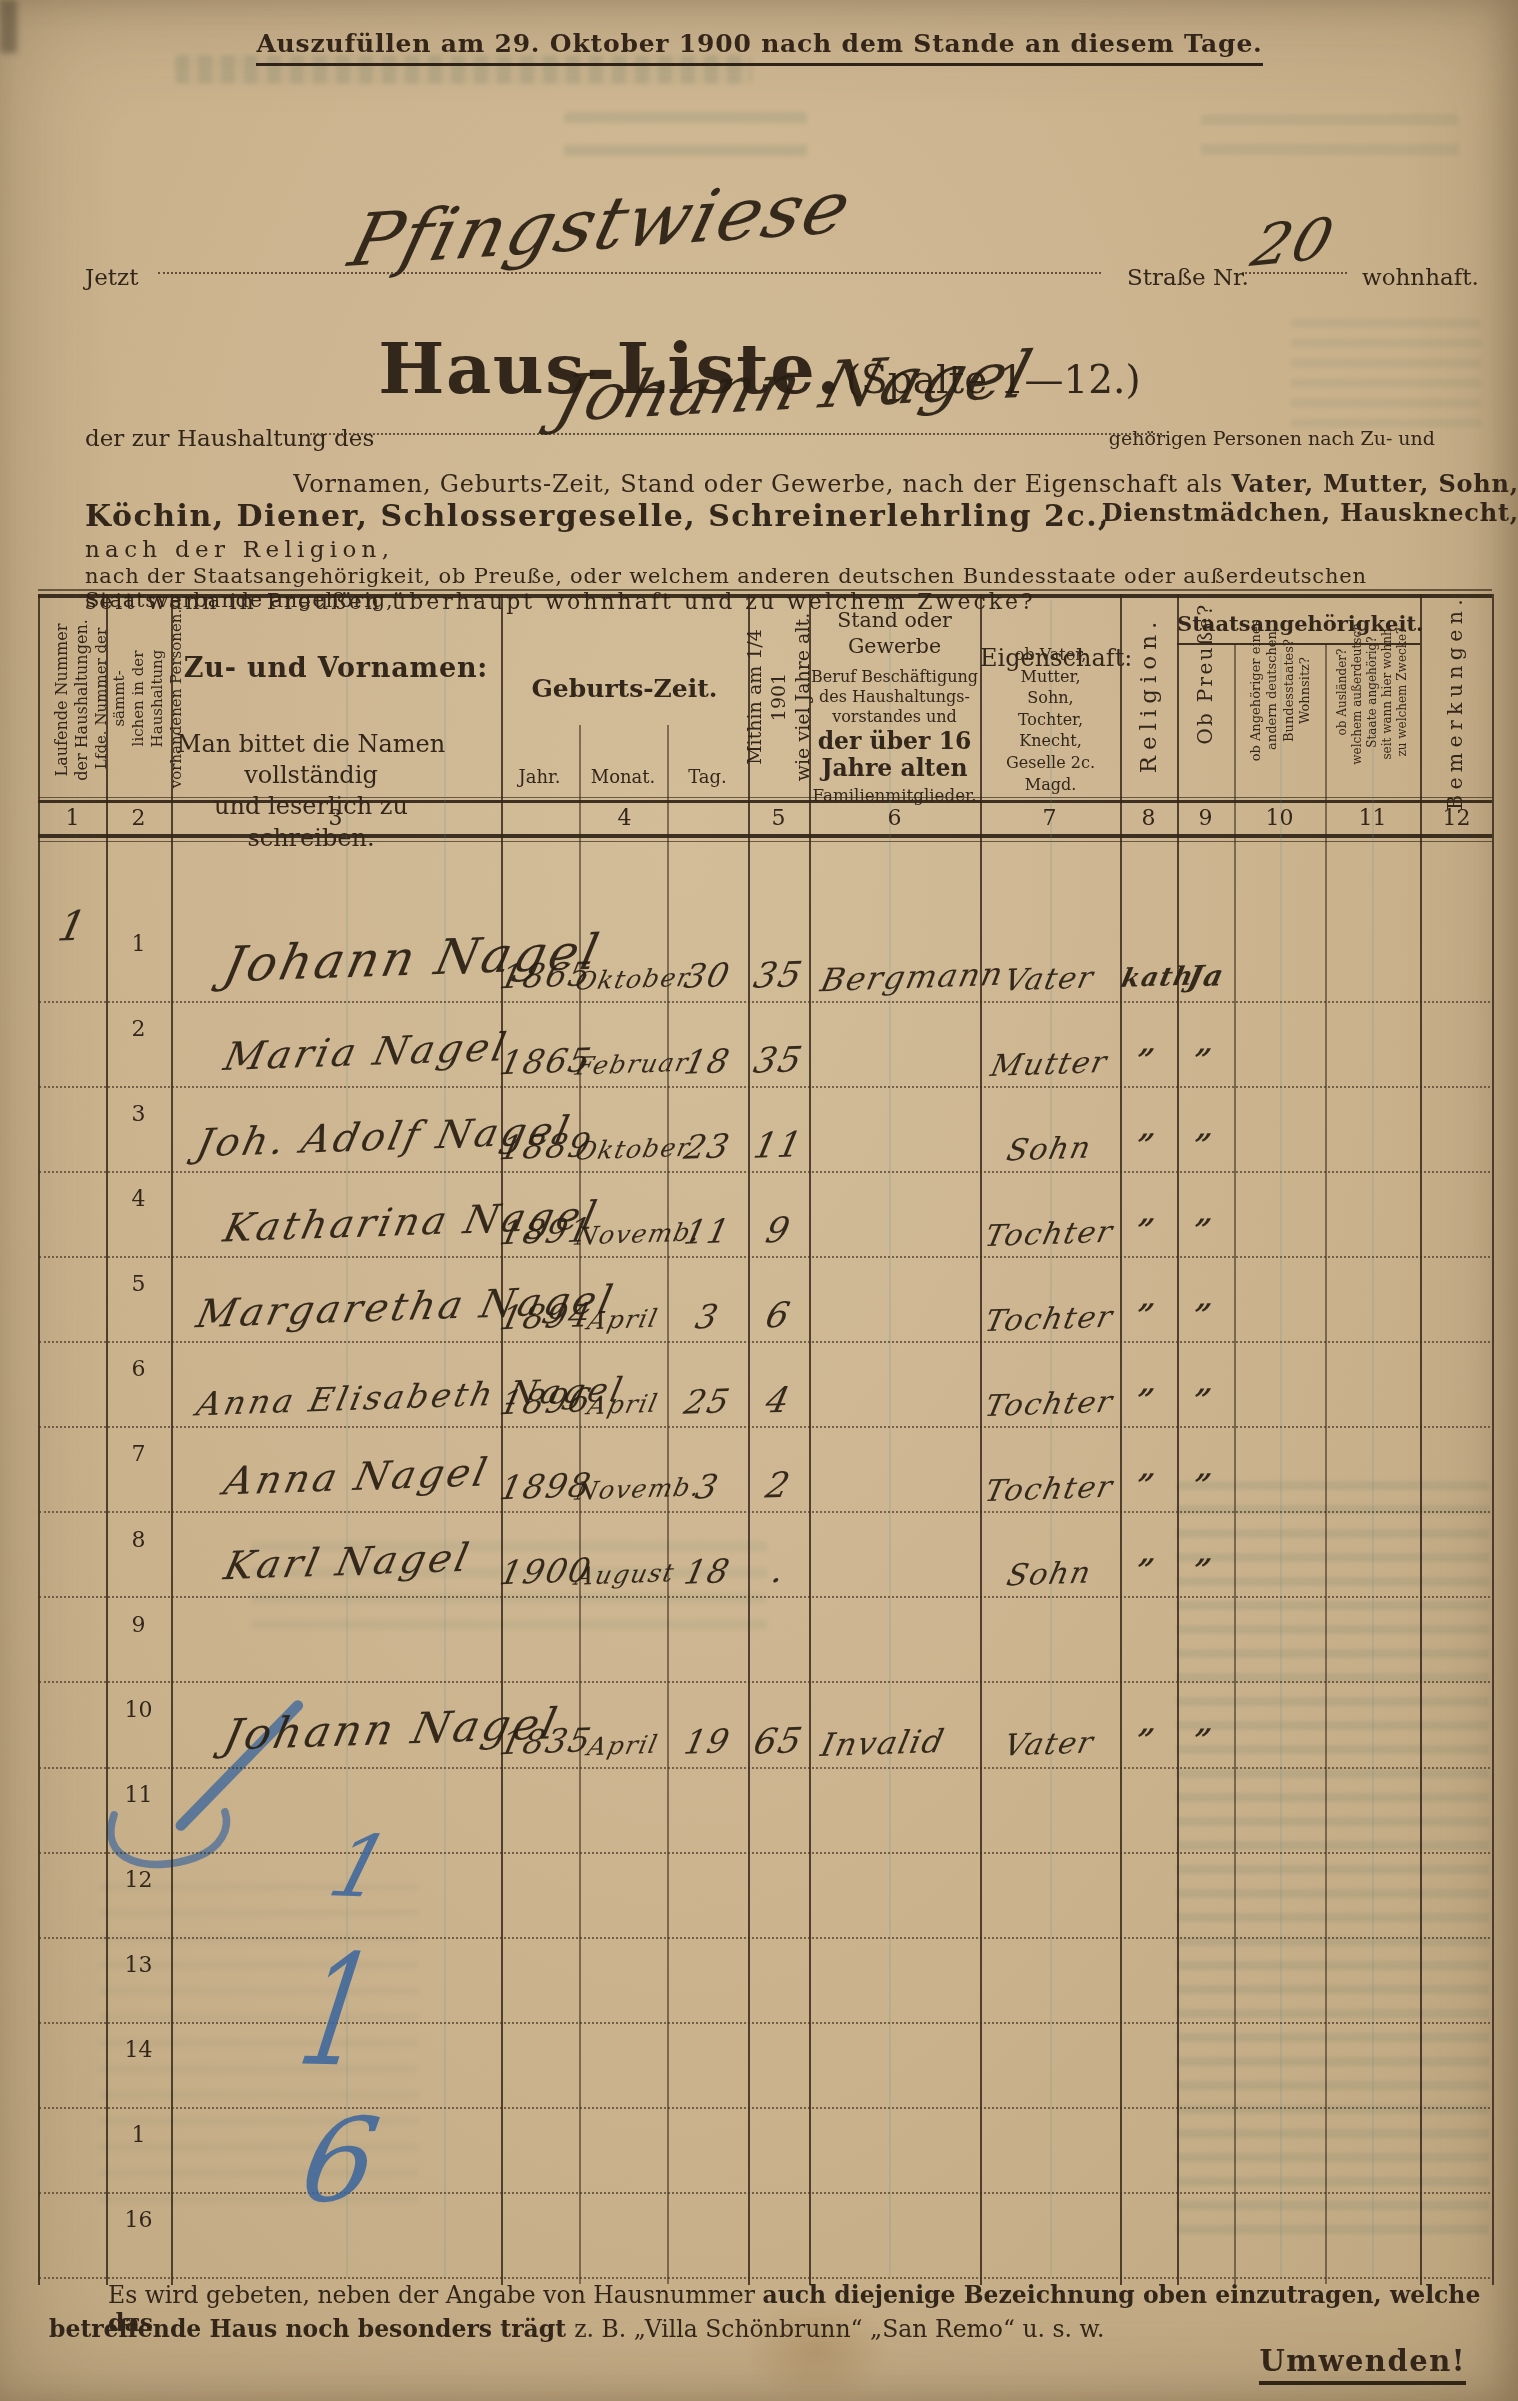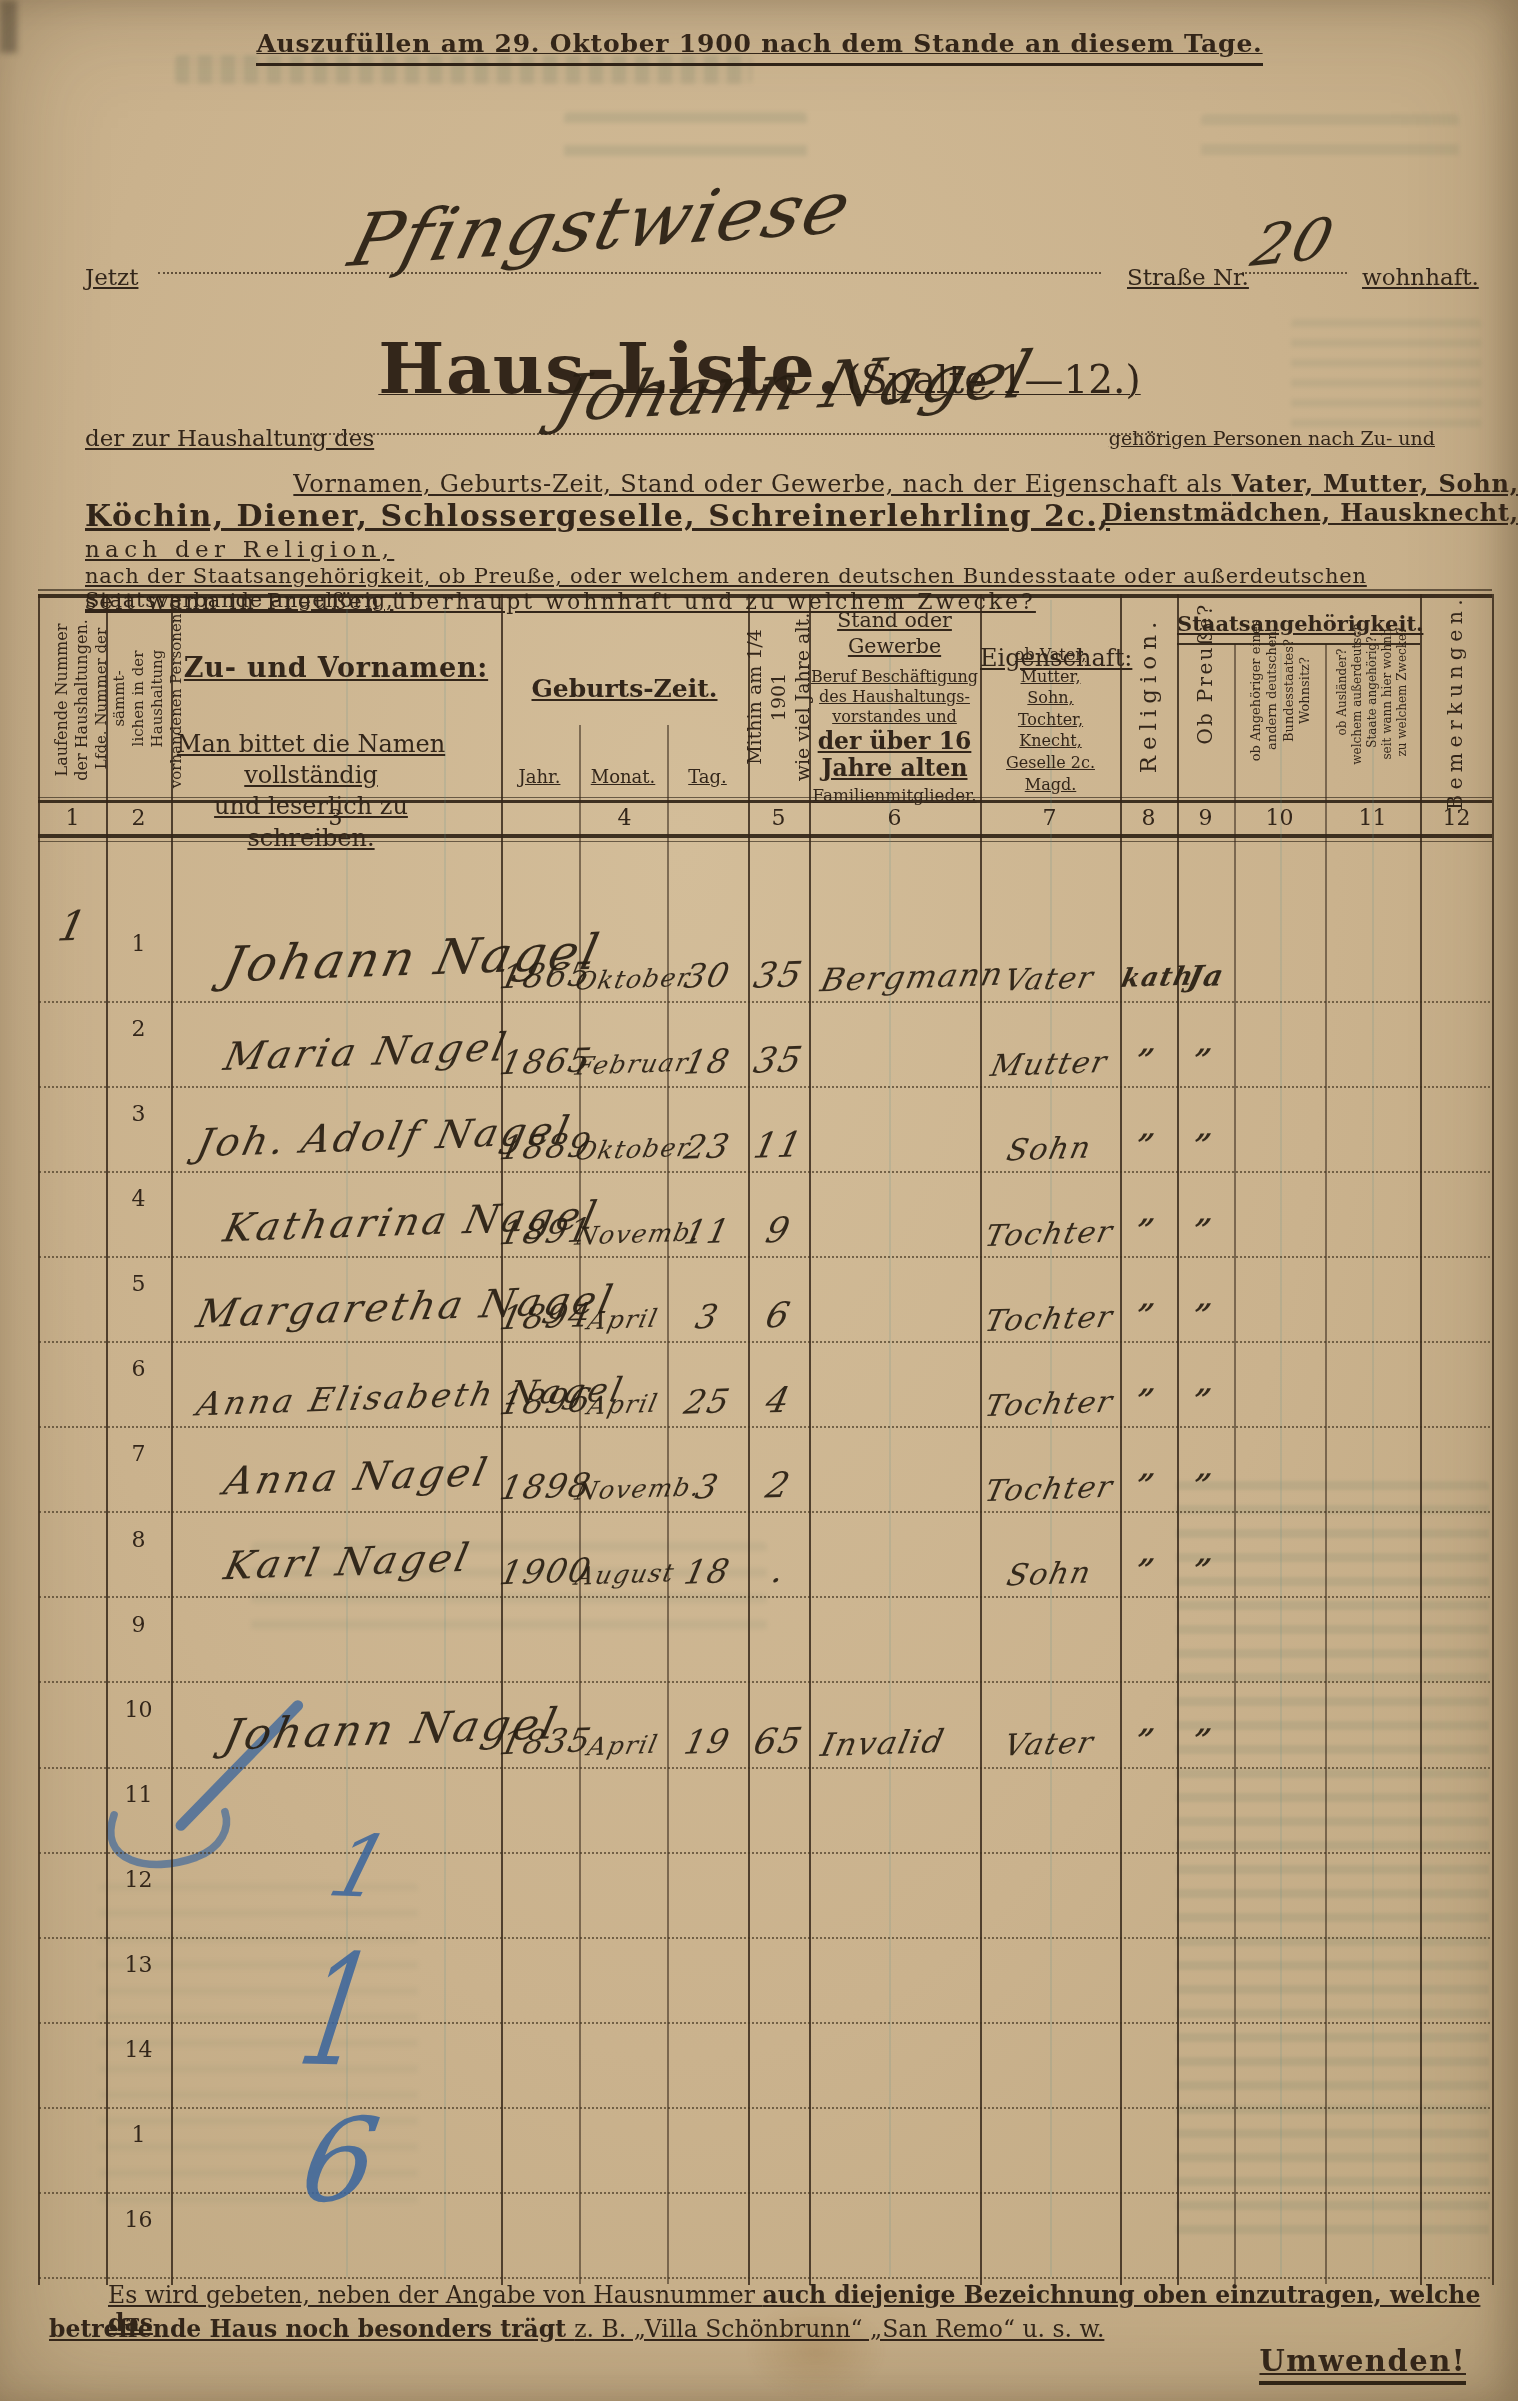--- a/index.html
+++ b/index.html
@@ -3,21 +3,21 @@
 <meta charset="utf-8">
 <style>
   html,body{margin:0;padding:0;background:#8a7a60;}
   .sheet{
     position:relative;width:1519px;height:2401px;overflow:hidden;
     background:radial-gradient(ellipse at 45% 35%, #d3bd99 0%, #cab28d 55%, #bda67f 100%);
     font-family:"DejaVu Serif", serif;color:#33261a;
   }
   .sheet::after{content:"";position:absolute;inset:0;pointer-events:none;
     box-shadow:inset 0 0 106px rgba(70,50,28,.30), inset -13.7px 0 30px rgba(70,50,28,.22);}
-  .abs{position:absolute;text-decoration:underline;}
+  .abs{position:absolute;}
   .print{font-family:"DejaVu Serif",serif;color:#33261a;}
   .ctr{left:0;right:0;text-align:center;}
   .b{font-weight:bold;}
   .pre{white-space:pre-line;}
   .hw{
     position:absolute;font-family:"DejaVu Serif",serif;font-style:italic;
     color:rgba(40,30,18,.93);transform:skewX(-14deg) rotate(-2deg);
     letter-spacing:1.5px;line-height:.9;white-space:nowrap;
   }
   .hw-blue{color:rgba(56,100,156,.85);}

